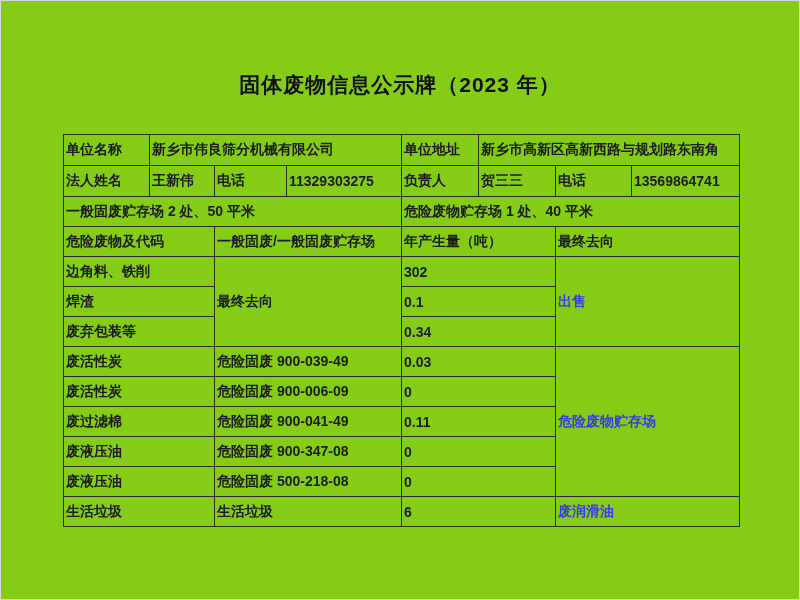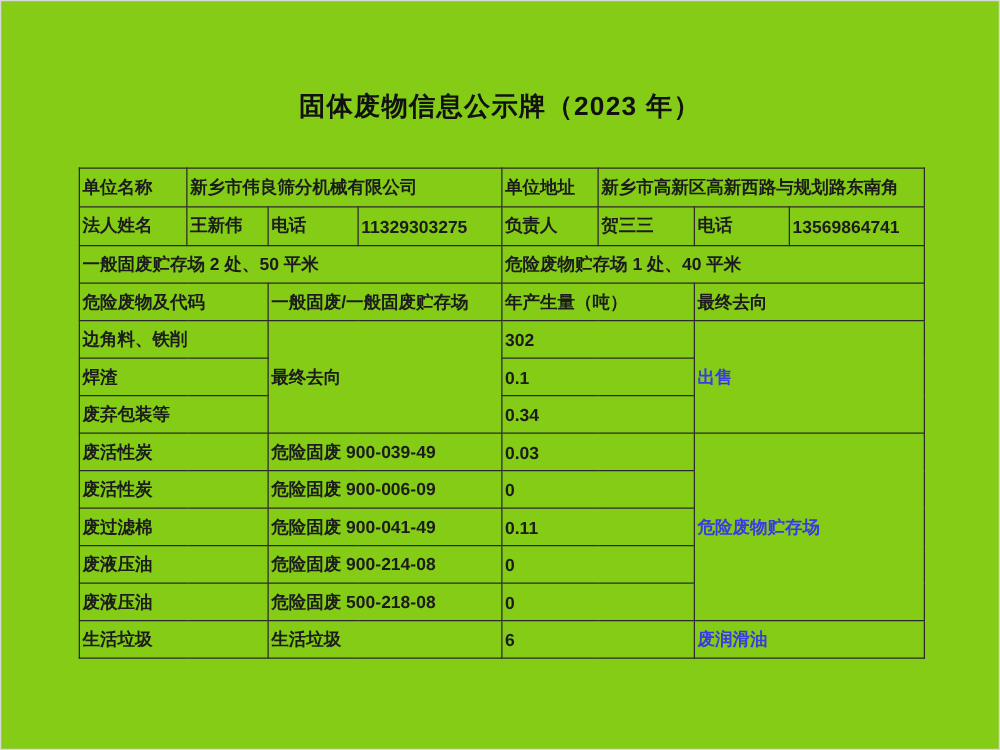--- a/index.html
+++ b/index.html
@@ -114,21 +114,21 @@
         <td colspan="2">危险固废 900-006-09</td>
         <td colspan="2">0</td>
       </tr>
       <tr class="r-std">
         <td colspan="2">废过滤棉</td>
         <td colspan="2">危险固废 900-041-49</td>
         <td colspan="2">0.11</td>
       </tr>
       <tr class="r-std">
         <td colspan="2">废液压油</td>
-        <td colspan="2">危险固废 900-214-08</td>
+        <td colspan="2">危险固废 900-347-08</td>
         <td colspan="2">0</td>
       </tr>
       <tr class="r-std">
         <td colspan="2">废液压油</td>
         <td colspan="2">危险固废 500-218-08</td>
         <td colspan="2">0</td>
       </tr>
 
       <tr class="r-std">
         <td colspan="2">生活垃圾</td>

